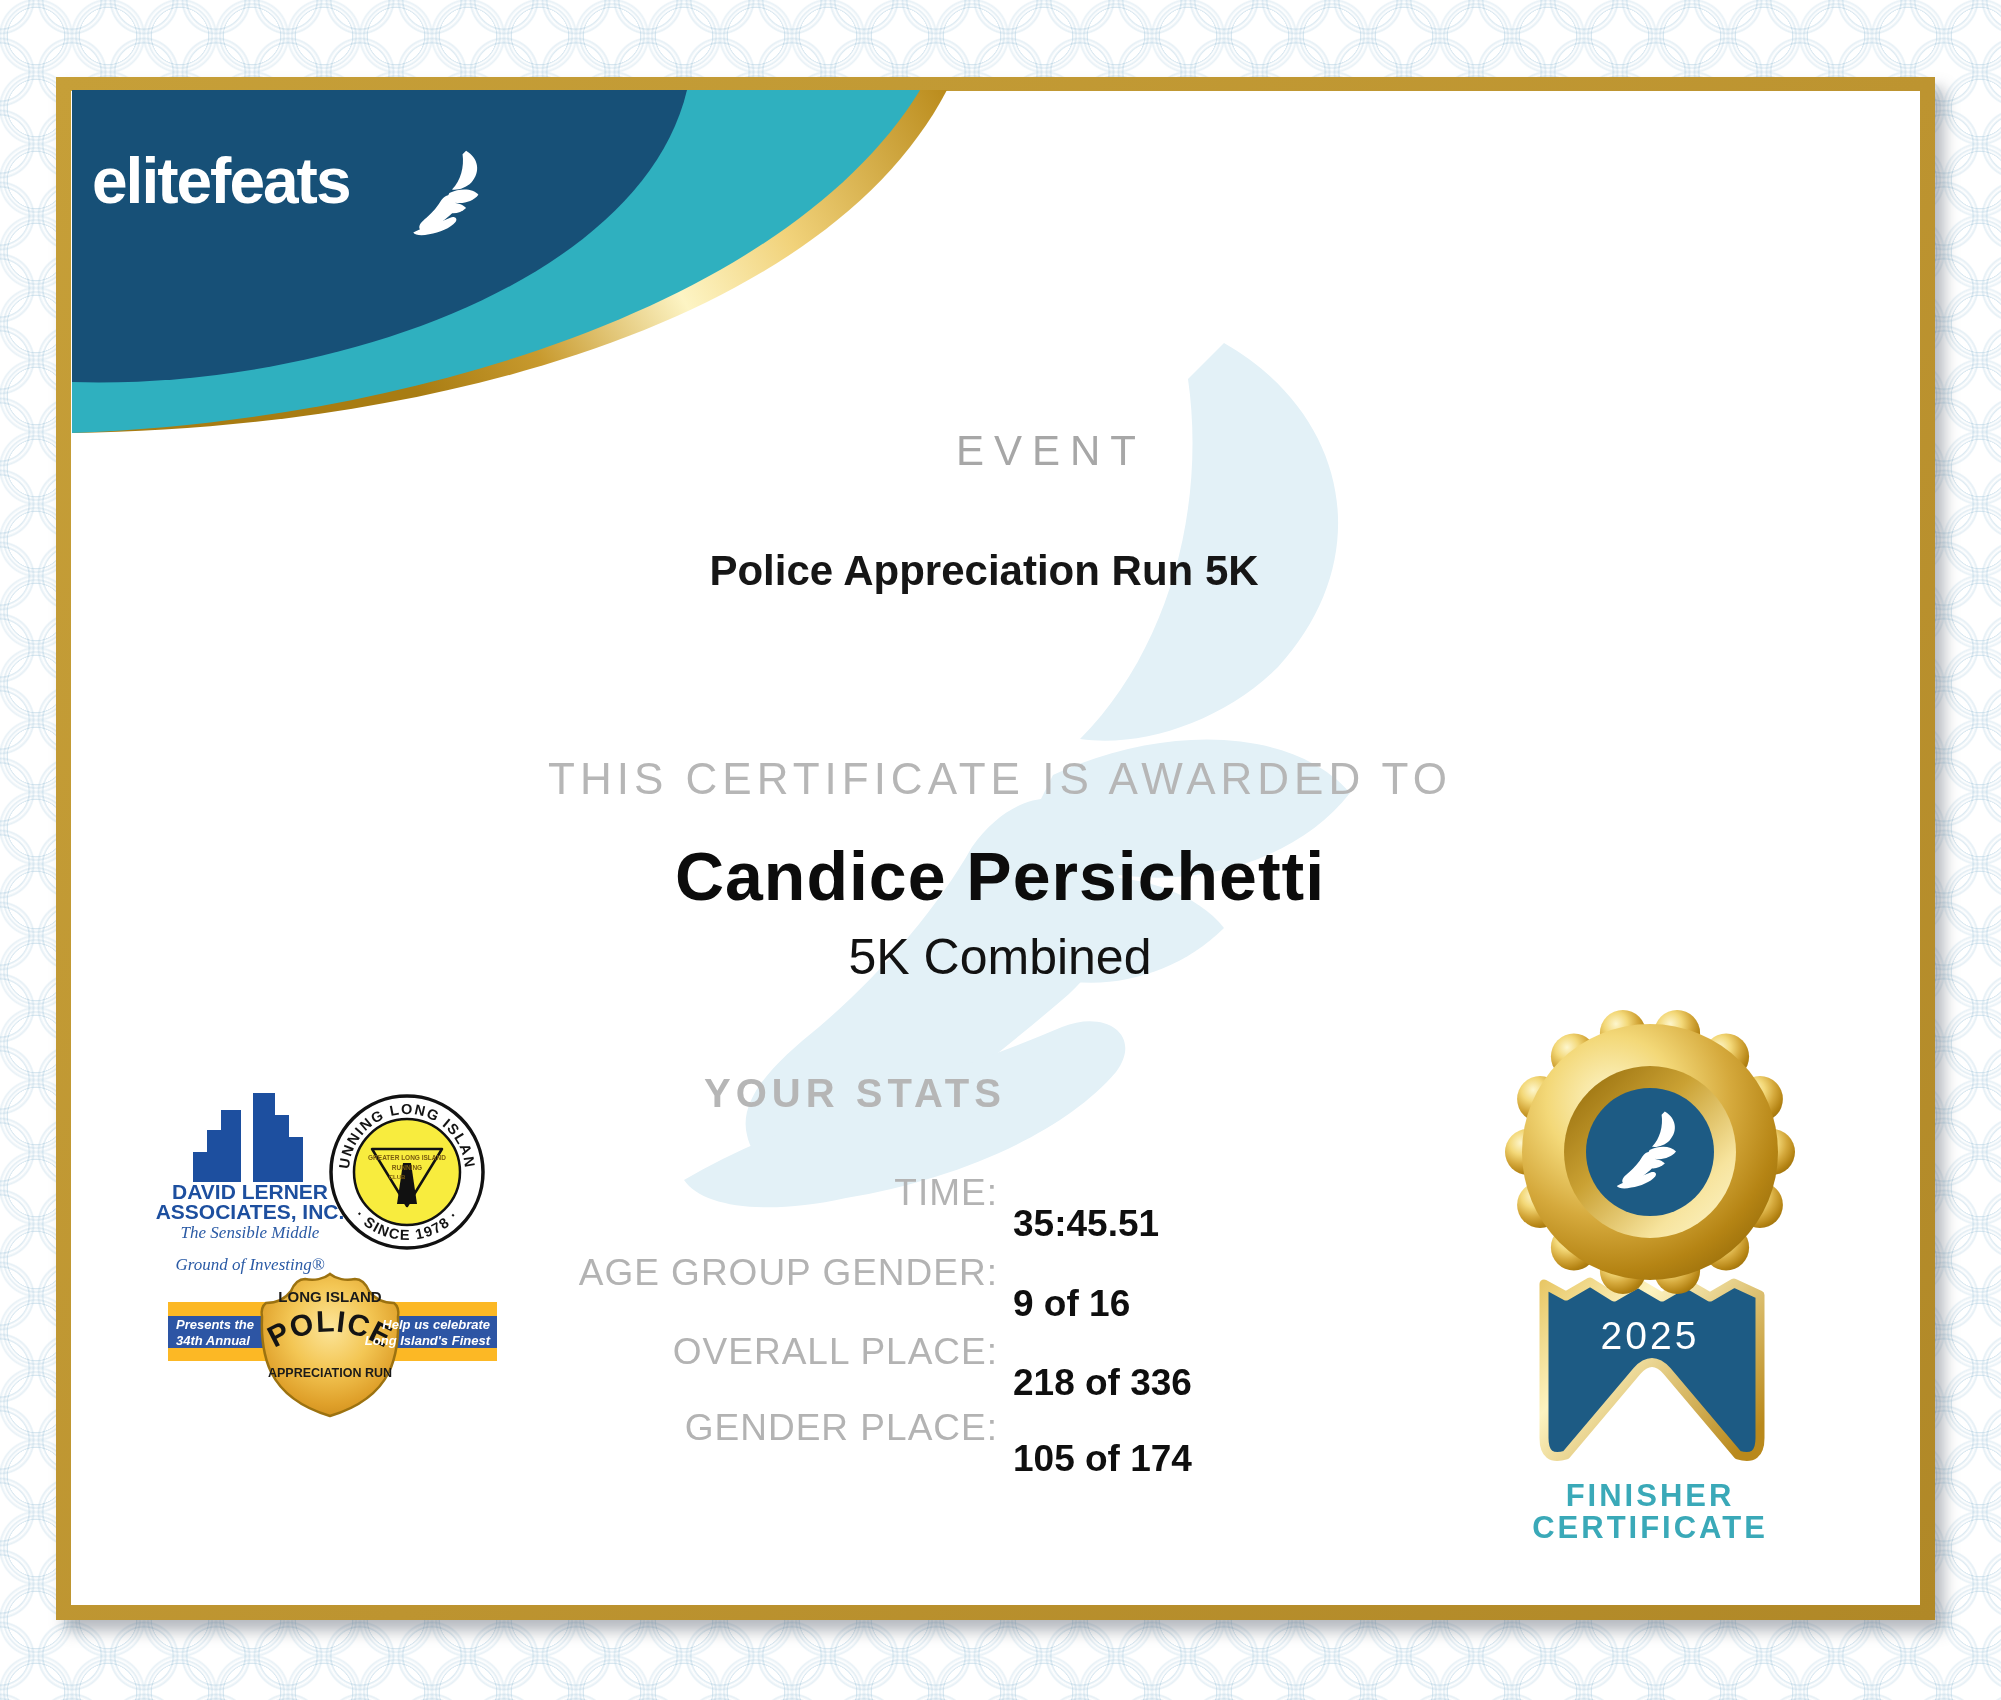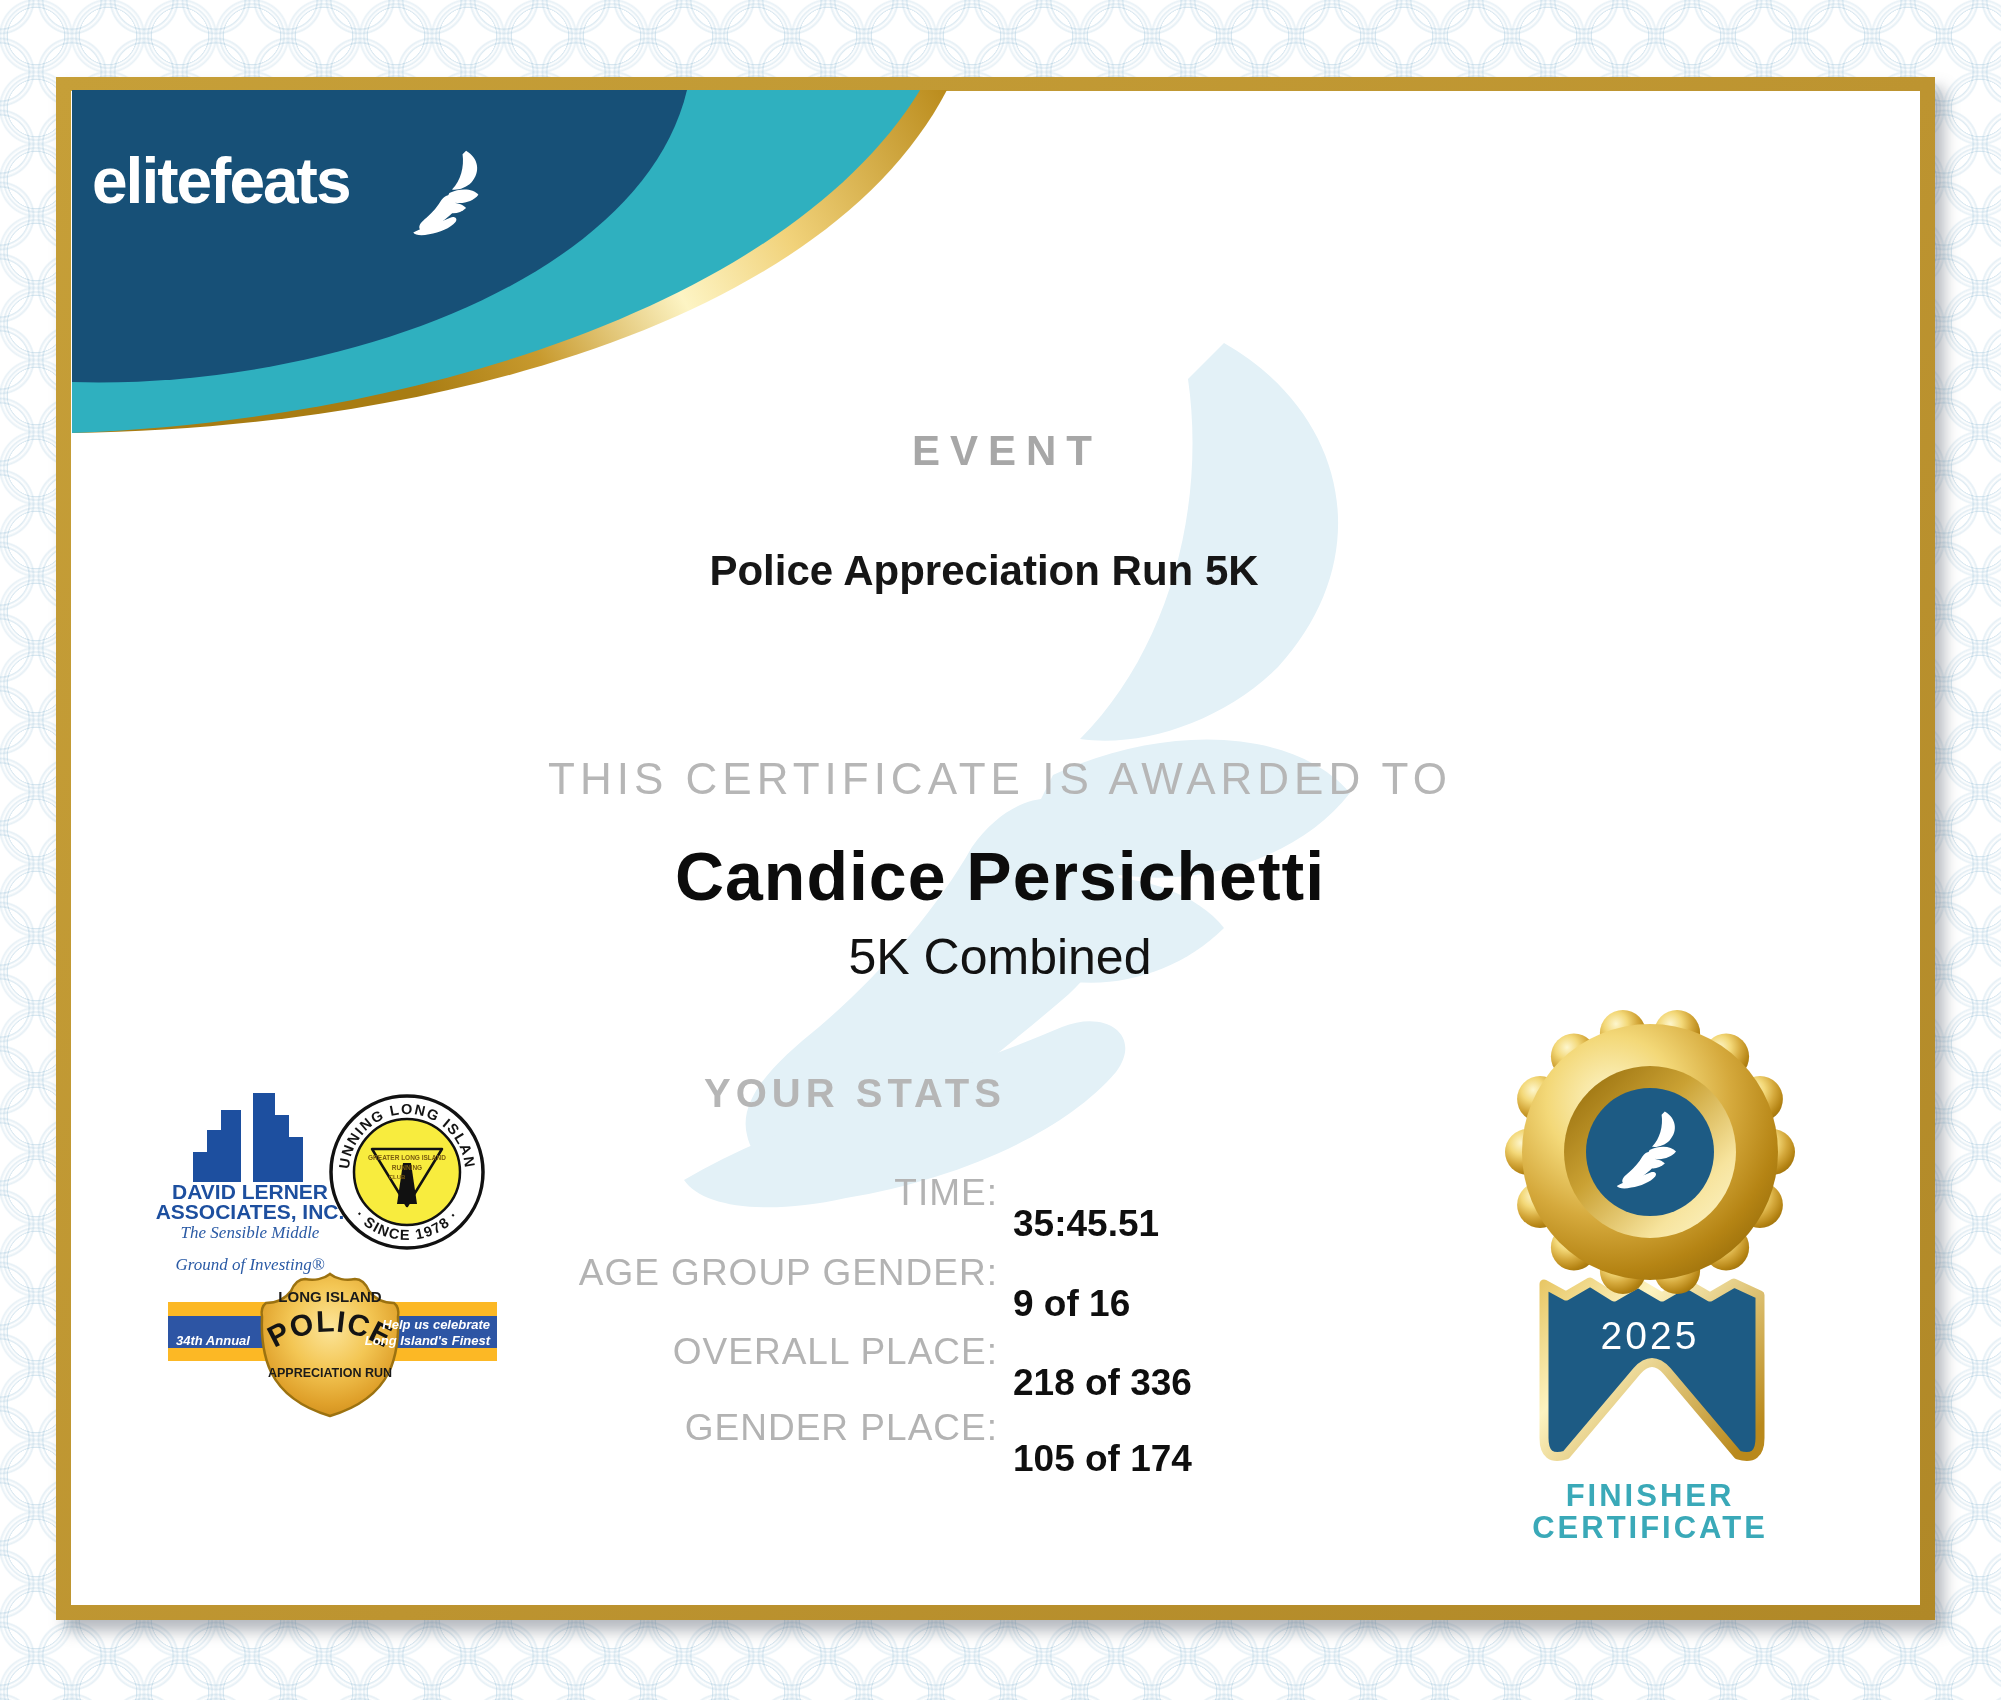--- a/index.html
+++ b/index.html
@@ -18,21 +18,21 @@
     background:linear-gradient(135deg,#c69f38 0%,#bd9430 55%,#b08827 100%);
     box-shadow:9px 11px 14px rgba(90,100,112,.45);
   }
   .paper-inner{position:absolute;left:15px;top:14px;right:15px;bottom:15px;background:#ffffff;}
   .art{position:absolute;left:0;top:0;pointer-events:none;}
   .txt{position:absolute;transform:translate(-50%,-50%);white-space:nowrap;}
   .wordmark{
     position:absolute;left:92px;top:181px;transform:translate(0,-50%);
     font-size:64px;font-weight:700;letter-spacing:-2px;color:#ffffff;white-space:nowrap;
   }
-  .event-heading{font-size:42px;font-weight:700;letter-spacing:10px;color:#a7a7a7;}
+  .event-heading{font-size:42px;font-weight:400;letter-spacing:10px;color:#a7a7a7;margin-left:44px;}
   .event-title{font-size:42px;font-weight:700;color:#161616;}
   .awarded-heading{font-size:44px;font-weight:400;letter-spacing:5px;color:#b6b6b6;}
   .recipient{font-size:68px;font-weight:700;color:#0c0c0c;letter-spacing:1px;}
   .division{font-size:50px;font-weight:400;color:#121212;font-family:"Liberation Sans",sans-serif;}
   .stats-heading{font-size:40px;font-weight:700;letter-spacing:5px;color:#b6b6b6;}
   .stat-row{position:absolute;left:0;width:2001px;height:0;}
   .stat-label{
     position:absolute;right:1003px;top:0;transform:translateY(-50%);
     font-size:37px;font-weight:400;letter-spacing:1px;color:#b3b3b3;white-space:nowrap;
   }
@@ -205,18 +205,18 @@
 
   <div class="txt year-label" style="left:1650px;top:1336px;">2025</div>
   <div class="txt finisher" style="left:1650px;top:1496px;">FINISHER</div>
   <div class="txt finisher" style="left:1650px;top:1528px;">CERTIFICATE</div>
 
   <div class="txt dl-name" style="left:250px;top:1192px;">DAVID LERNER</div>
   <div class="txt dl-name" style="left:250px;top:1212px;">ASSOCIATES, INC.</div>
   <div class="txt dl-tag" style="left:250px;top:1233px;">The Sensible Middle</div>
   <div class="txt dl-tag" style="left:250px;top:1251px;margin-top:14px;">Ground of Investing®</div>
 
-  <div class="banner-text banner-left" style="position:absolute;left:176px;top:1324px;margin-top:44px;">Presents the</div>
+  <div class="banner-text banner-left" style="position:absolute;left:176px;top:1324px;">Presents the</div>
   <div class="banner-text banner-left" style="position:absolute;left:176px;top:1340px;">34th Annual</div>
   <div class="banner-text banner-right" style="position:absolute;left:490px;top:1324px;">Help us celebrate</div>
   <div class="banner-text banner-right" style="position:absolute;left:490px;top:1340px;">Long Island's Finest</div>
 
 </div>
 
 </body></html>

